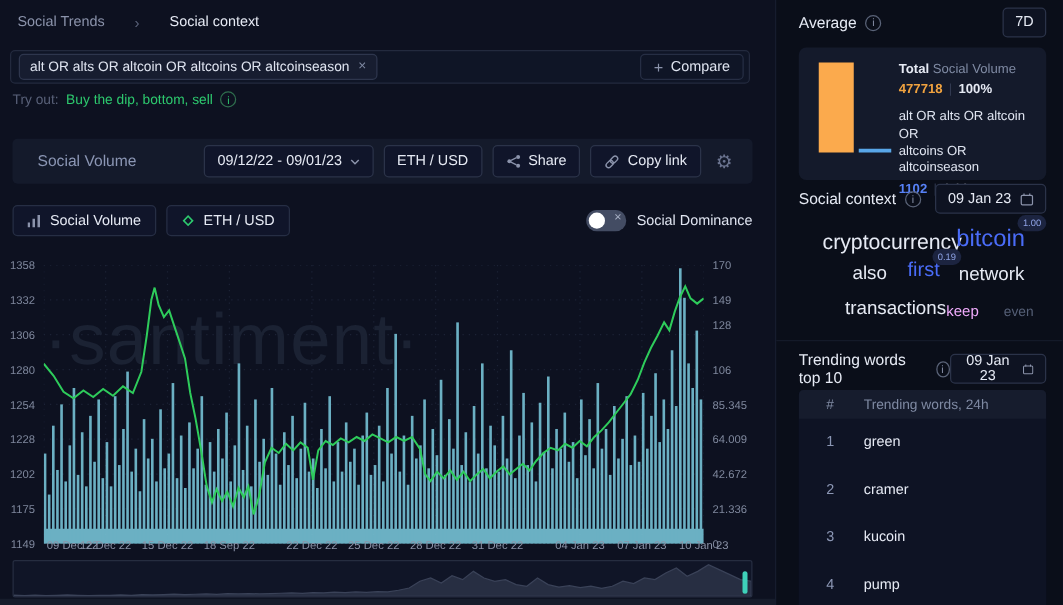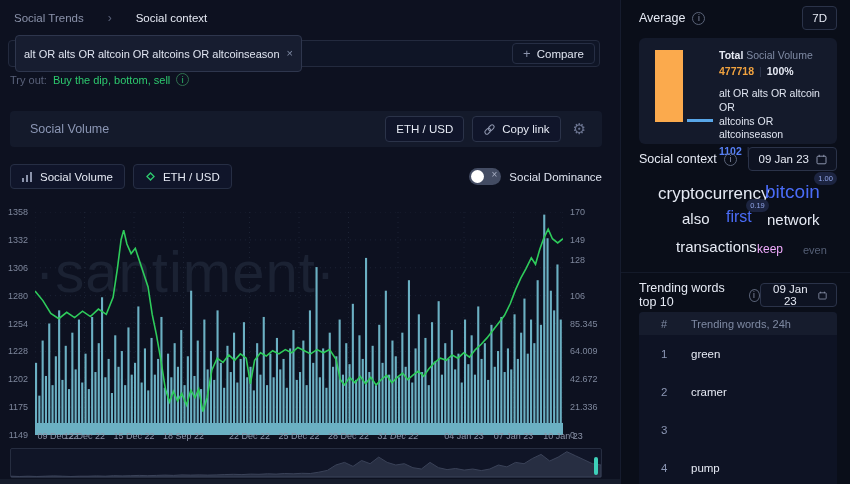--- a/index.html
+++ b/index.html
@@ -10,21 +10,21 @@
   .right-panel { position:absolute; left:620px; top:0; width:230px; height:484px; background:#0a0e19; border-left:1px solid #161c2e; }
 
   
   .breadcrumb { position:absolute; left:14px; top:11px; font-size:11.5px; display:flex; gap:24px; align-items:center; }
   .bc-parent { color:#8b93ab; cursor:pointer; }
   .bc-sep { color:#596179; font-size:12px; }
   .bc-current { color:#e6eaf4; }
 
   
   .search-bar { position:absolute; left:8px; top:40px; width:592px; height:27px; border:1px solid #232a3e; border-radius:4px; background:#0f1526; display:flex; align-items:center; padding:0 4px; }
-  .query-chip { display:flex; align-items:center; gap:7px; border:1px solid #2e364d; background:#171d30; border-radius:4px; height:37px; padding:0 8px; margin-left:2px; }
+  .query-chip { display:flex; align-items:center; gap:7px; border:1px solid #2e364d; background:#171d30; border-radius:4px; height:21px; padding:0 8px; margin-left:2px; }
   .query-chip .qtext { font-size:11px; color:#dfe4f0; white-space:nowrap; }
   .chip-x { color:#7f8aa3; font-size:11px; cursor:pointer; line-height:1; }
   .compare-btn { margin-left:auto; display:flex; align-items:center; gap:6px; border:1px solid #262e44; border-radius:4px; height:21px; padding:0 10px; background:transparent; color:#dfe4f0; font-size:11.5px; cursor:pointer; font-family:inherit; }
   .compare-plus { color:#8b93ab; font-size:13px; }
 
   
   .tryout { position:absolute; left:10px; top:73px; font-size:11px; display:flex; gap:6px; align-items:center; }
   .tryout-label { color:#596179; }
   .tryout-link { color:#2dc96e; cursor:pointer; text-decoration:none; }
 
@@ -118,21 +118,37 @@
   <div class="tryout">
     <span class="tryout-label">Try out:</span>
     <a class="tryout-link">Buy the dip, bottom, sell</a>
     <span class="info-icon" style="border-color:#2f6e4e;color:#2dc96e;">i</span>
   </div>
 
   <div class="widget-header">
     <span class="widget-title">Social Volume</span>
     <div class="header-actions">
       <button class="hbtn">
+        <span>09/12/22 - 09/01/23</span>
+        <svg class="icon-svg" width="8" height="5" viewBox="0 0 8 5">
+            <polyline points="1,1 4,4 7,1" fill="none" stroke="#8b93ab" stroke-width="1.2"></polyline>
+          </svg>
+      </button>
+      <button class="hbtn">
         <span>ETH / USD</span>
+      </button>
+      <button class="hbtn">
+        <svg class="icon-svg" width="12" height="12" viewBox="0 0 12 12">
+          <circle cx="9.5" cy="2.5" r="1.6" fill="#8b93ab"></circle>
+            <circle cx="2.5" cy="6" r="1.6" fill="#8b93ab"></circle>
+            <circle cx="9.5" cy="9.5" r="1.6" fill="#8b93ab"></circle>
+          <line x1="3.8" y1="5.3" x2="8.2" y2="3.1" stroke="#8b93ab" stroke-width="1"></line>
+            <line x1="3.8" y1="6.7" x2="8.2" y2="8.9" stroke="#8b93ab" stroke-width="1"></line>
+        </svg>
+        <span>Share</span>
       </button>
       <button class="hbtn">
         <svg class="icon-svg" width="13" height="13" viewBox="0 0 13 13">
           <g transform="rotate(-45 6.5 6.5)" fill="none" stroke="#8b93ab" stroke-width="1.1">
             <rect x="0.8" y="4.5" width="6.5" height="4" rx="2"></rect>
               <rect x="5.7" y="4.5" width="6.5" height="4" rx="2"></rect>
           </g>
         </svg>
         <span>Copy link</span>
       </button>
@@ -377,21 +393,21 @@
         <div class="tick right-tick" style="top: 230px;">0</div>
       </div>
     <div id="x-labels">
         <div class="x-label" style="left: 58px;">09 Dec 22</div>
         <div class="x-label" style="left: 84.5px;">12 Dec 22</div>
         <div class="x-label" style="left: 134px;">15 Dec 22</div>
         <div class="x-label" style="left: 183.5px;">18 Sep 22</div>
         <div class="x-label" style="left: 249.5px;">22 Dec 22</div>
         <div class="x-label" style="left: 299px;">25 Dec 22</div>
         <div class="x-label" style="left: 348.5px;">28 Dec 22</div>
-        <div class="x-label" style="left: 398px; font-style: italic;">31 Dec 22</div>
+        <div class="x-label" style="left: 398px;">31 Dec 22</div>
         <div class="x-label" style="left: 464px;">04 Jan 23</div>
         <div class="x-label" style="left: 513.5px;">07 Jan 23</div>
         <div class="x-label" style="left: 563px;">10 Jan 23</div>
       </div>
   </div>
 
   <div class="navigator">
     <svg id="nav-svg" width="590" height="28" viewBox="0 0 590 28">
         <path d="M0 28 L0.0 27.2 L8.6 27.5 L17.1 27.2 L25.7 27.5 L34.2 27.2 L42.8 26.9 L51.3 27.2 L59.9 27.5 L68.4 27.2 L77.0 27.2 L85.5 26.9 L94.1 27.2 L102.6 26.7 L111.2 26.9 L119.7 26.7 L128.3 26.4 L136.8 26.7 L145.4 26.4 L153.9 26.1 L162.5 26.4 L171.0 25.9 L179.6 26.1 L188.1 25.9 L196.7 26.1 L205.2 25.9 L213.8 25.6 L222.3 25.3 L230.9 25.6 L239.4 25.1 L248.0 25.3 L256.5 24.8 L265.1 25.1 L273.6 24.5 L282.2 24.8 L290.7 24.3 L299.3 24.5 L307.8 23.2 L316.4 21.4 L324.9 16.0 L333.5 13.4 L342.0 17.4 L350.6 11.5 L359.1 14.7 L367.7 8.1 L376.2 13.4 L384.8 16.0 L393.3 14.7 L401.9 18.7 L410.4 20.0 L419.0 13.4 L427.5 18.7 L436.1 20.6 L444.6 19.5 L453.2 21.1 L461.7 20.0 L470.3 21.6 L478.8 20.0 L487.4 16.0 L495.9 17.9 L504.5 13.4 L513.0 14.7 L521.6 9.4 L530.1 5.4 L538.7 12.0 L547.2 8.1 L555.8 2.7 L564.3 6.7 L572.9 10.7 L581.4 14.7 L590.0 16.0 L590 28 Z" fill="#272e42" stroke="#3a4258" stroke-width="1"></path>
       </svg>
@@ -482,20 +498,21 @@
         <div class="trend-r">
           <span class="num">1</span>
           <span class="word">green</span>
         </div>
         <div class="trend-r">
           <span class="num">2</span>
           <span class="word">cramer</span>
         </div>
         <div class="trend-r">
           <span class="num">3</span>
+          <span class="word">kucoin</span>
         </div>
         <div class="trend-r">
           <span class="num">4</span>
           <span class="word">pump</span>
         </div>
       </div>
   </div>
 </div>
 
 </body></html>

